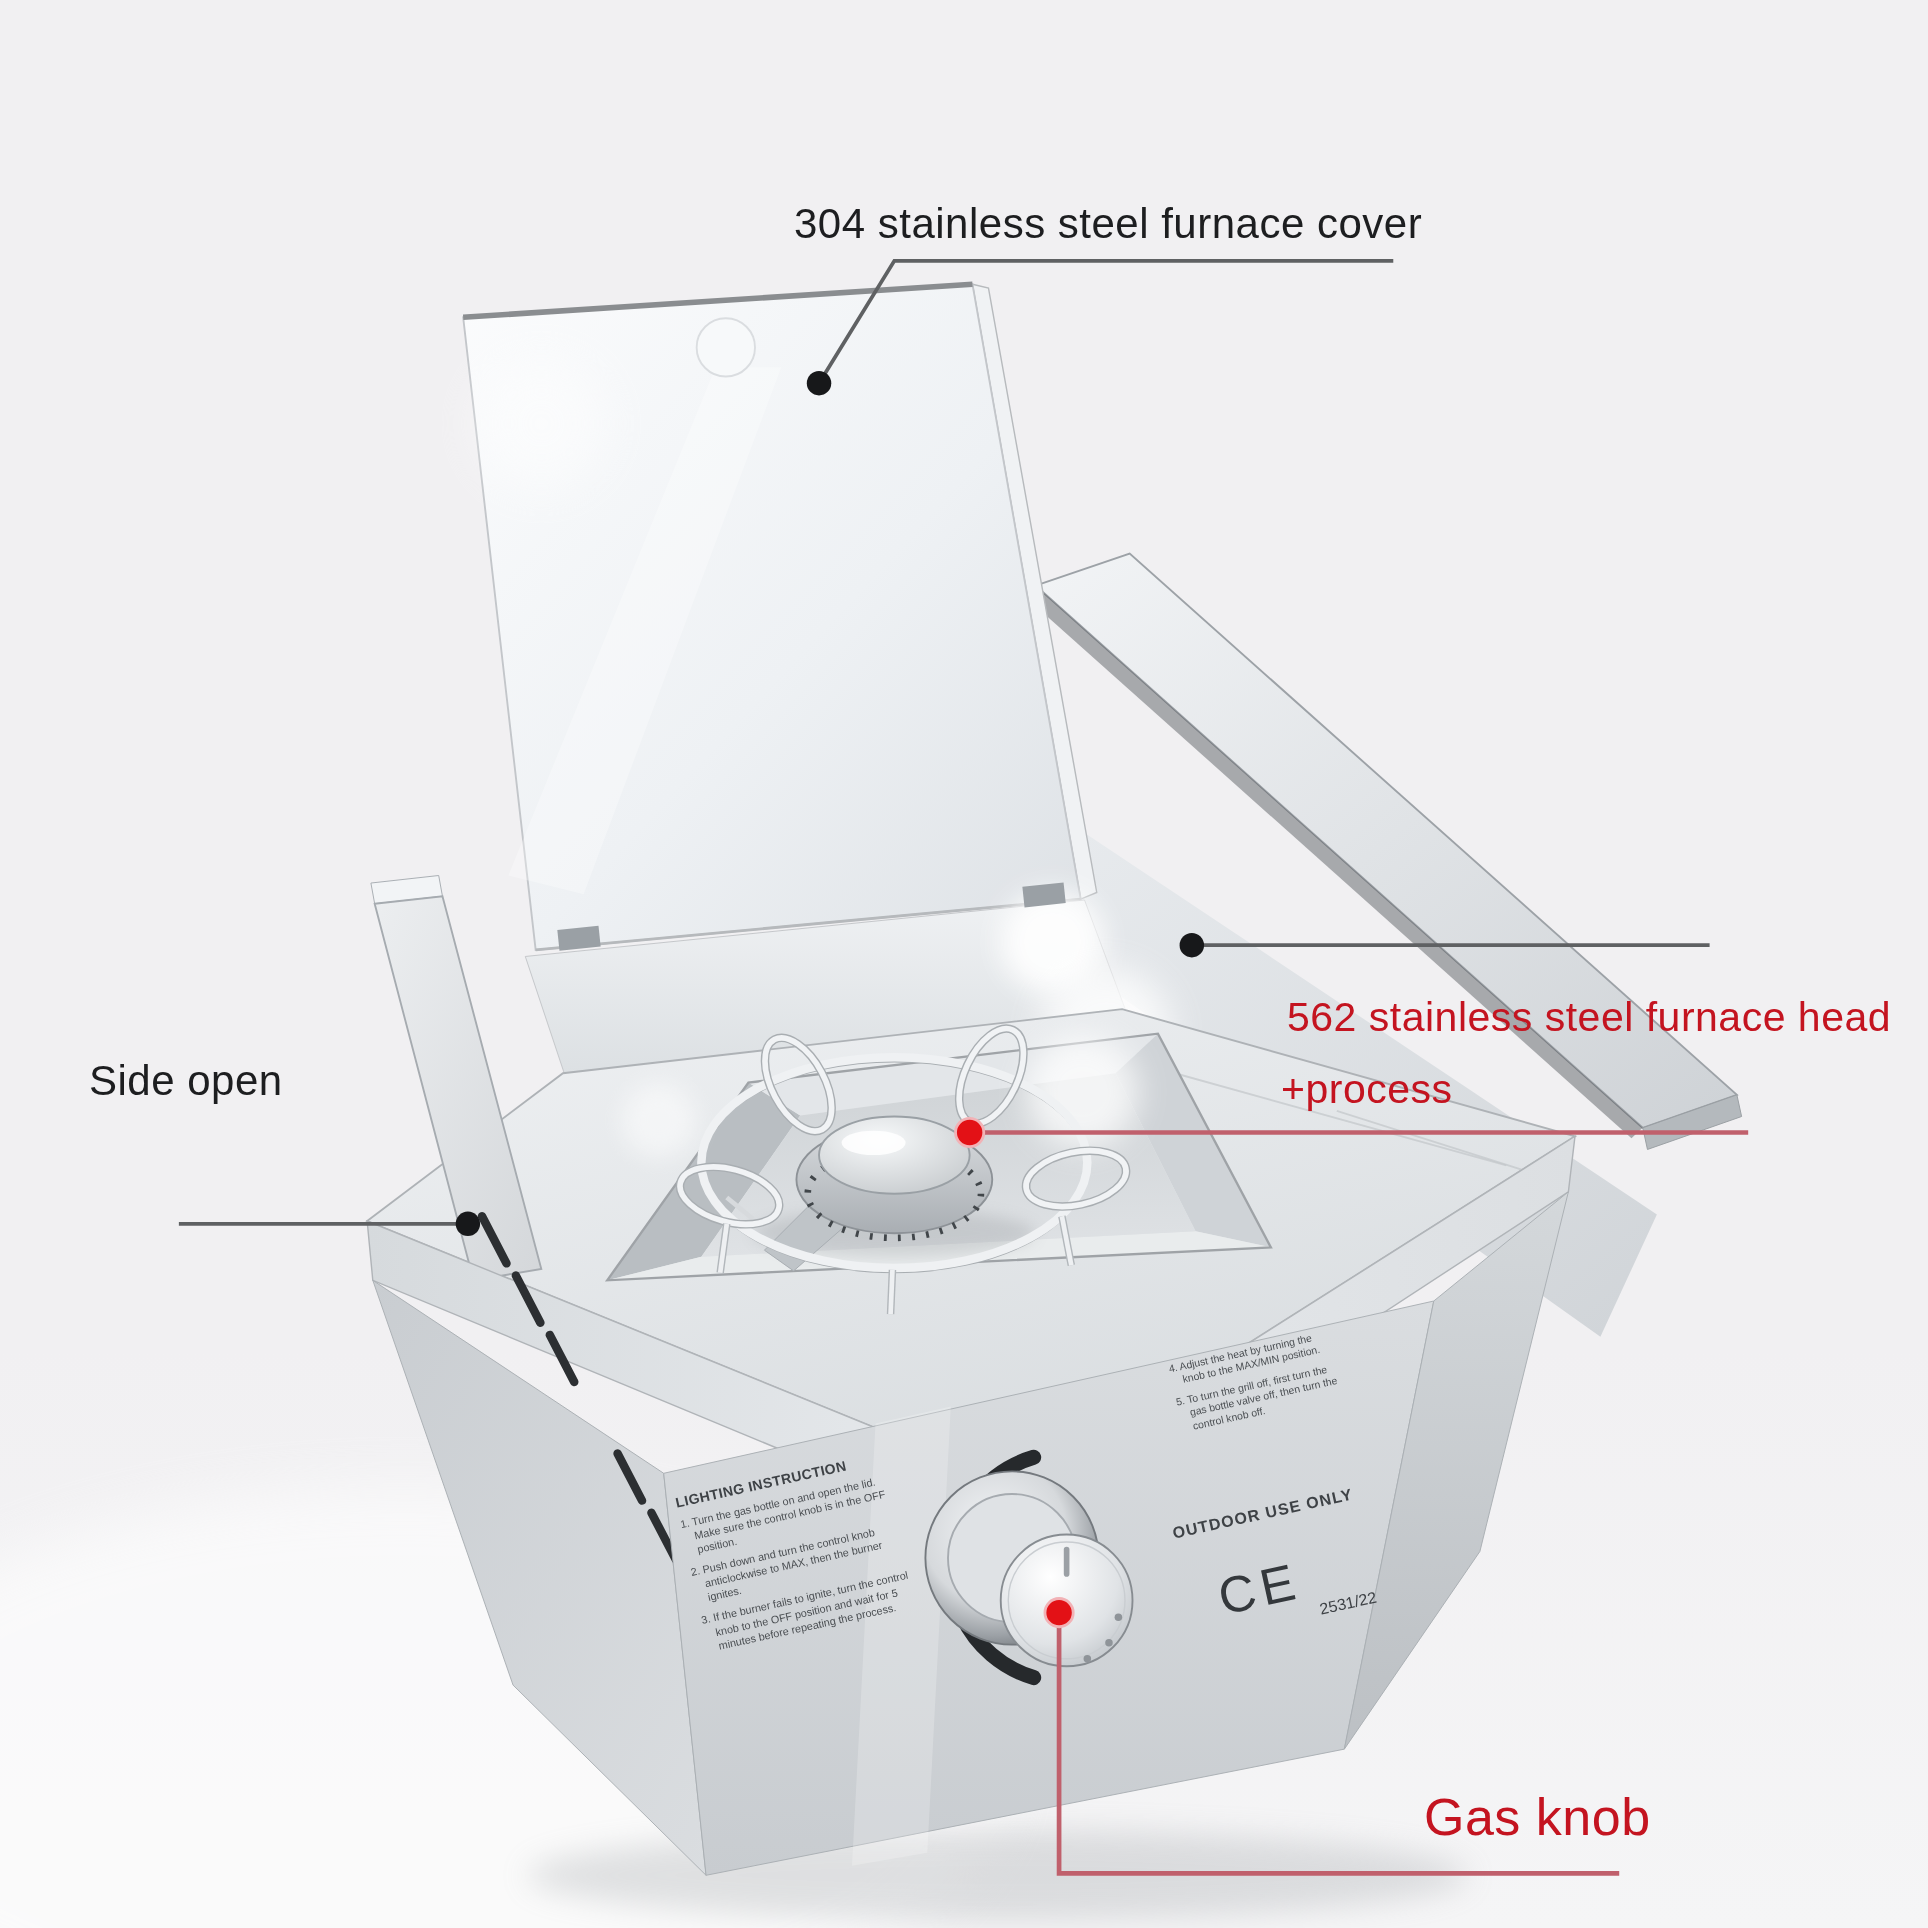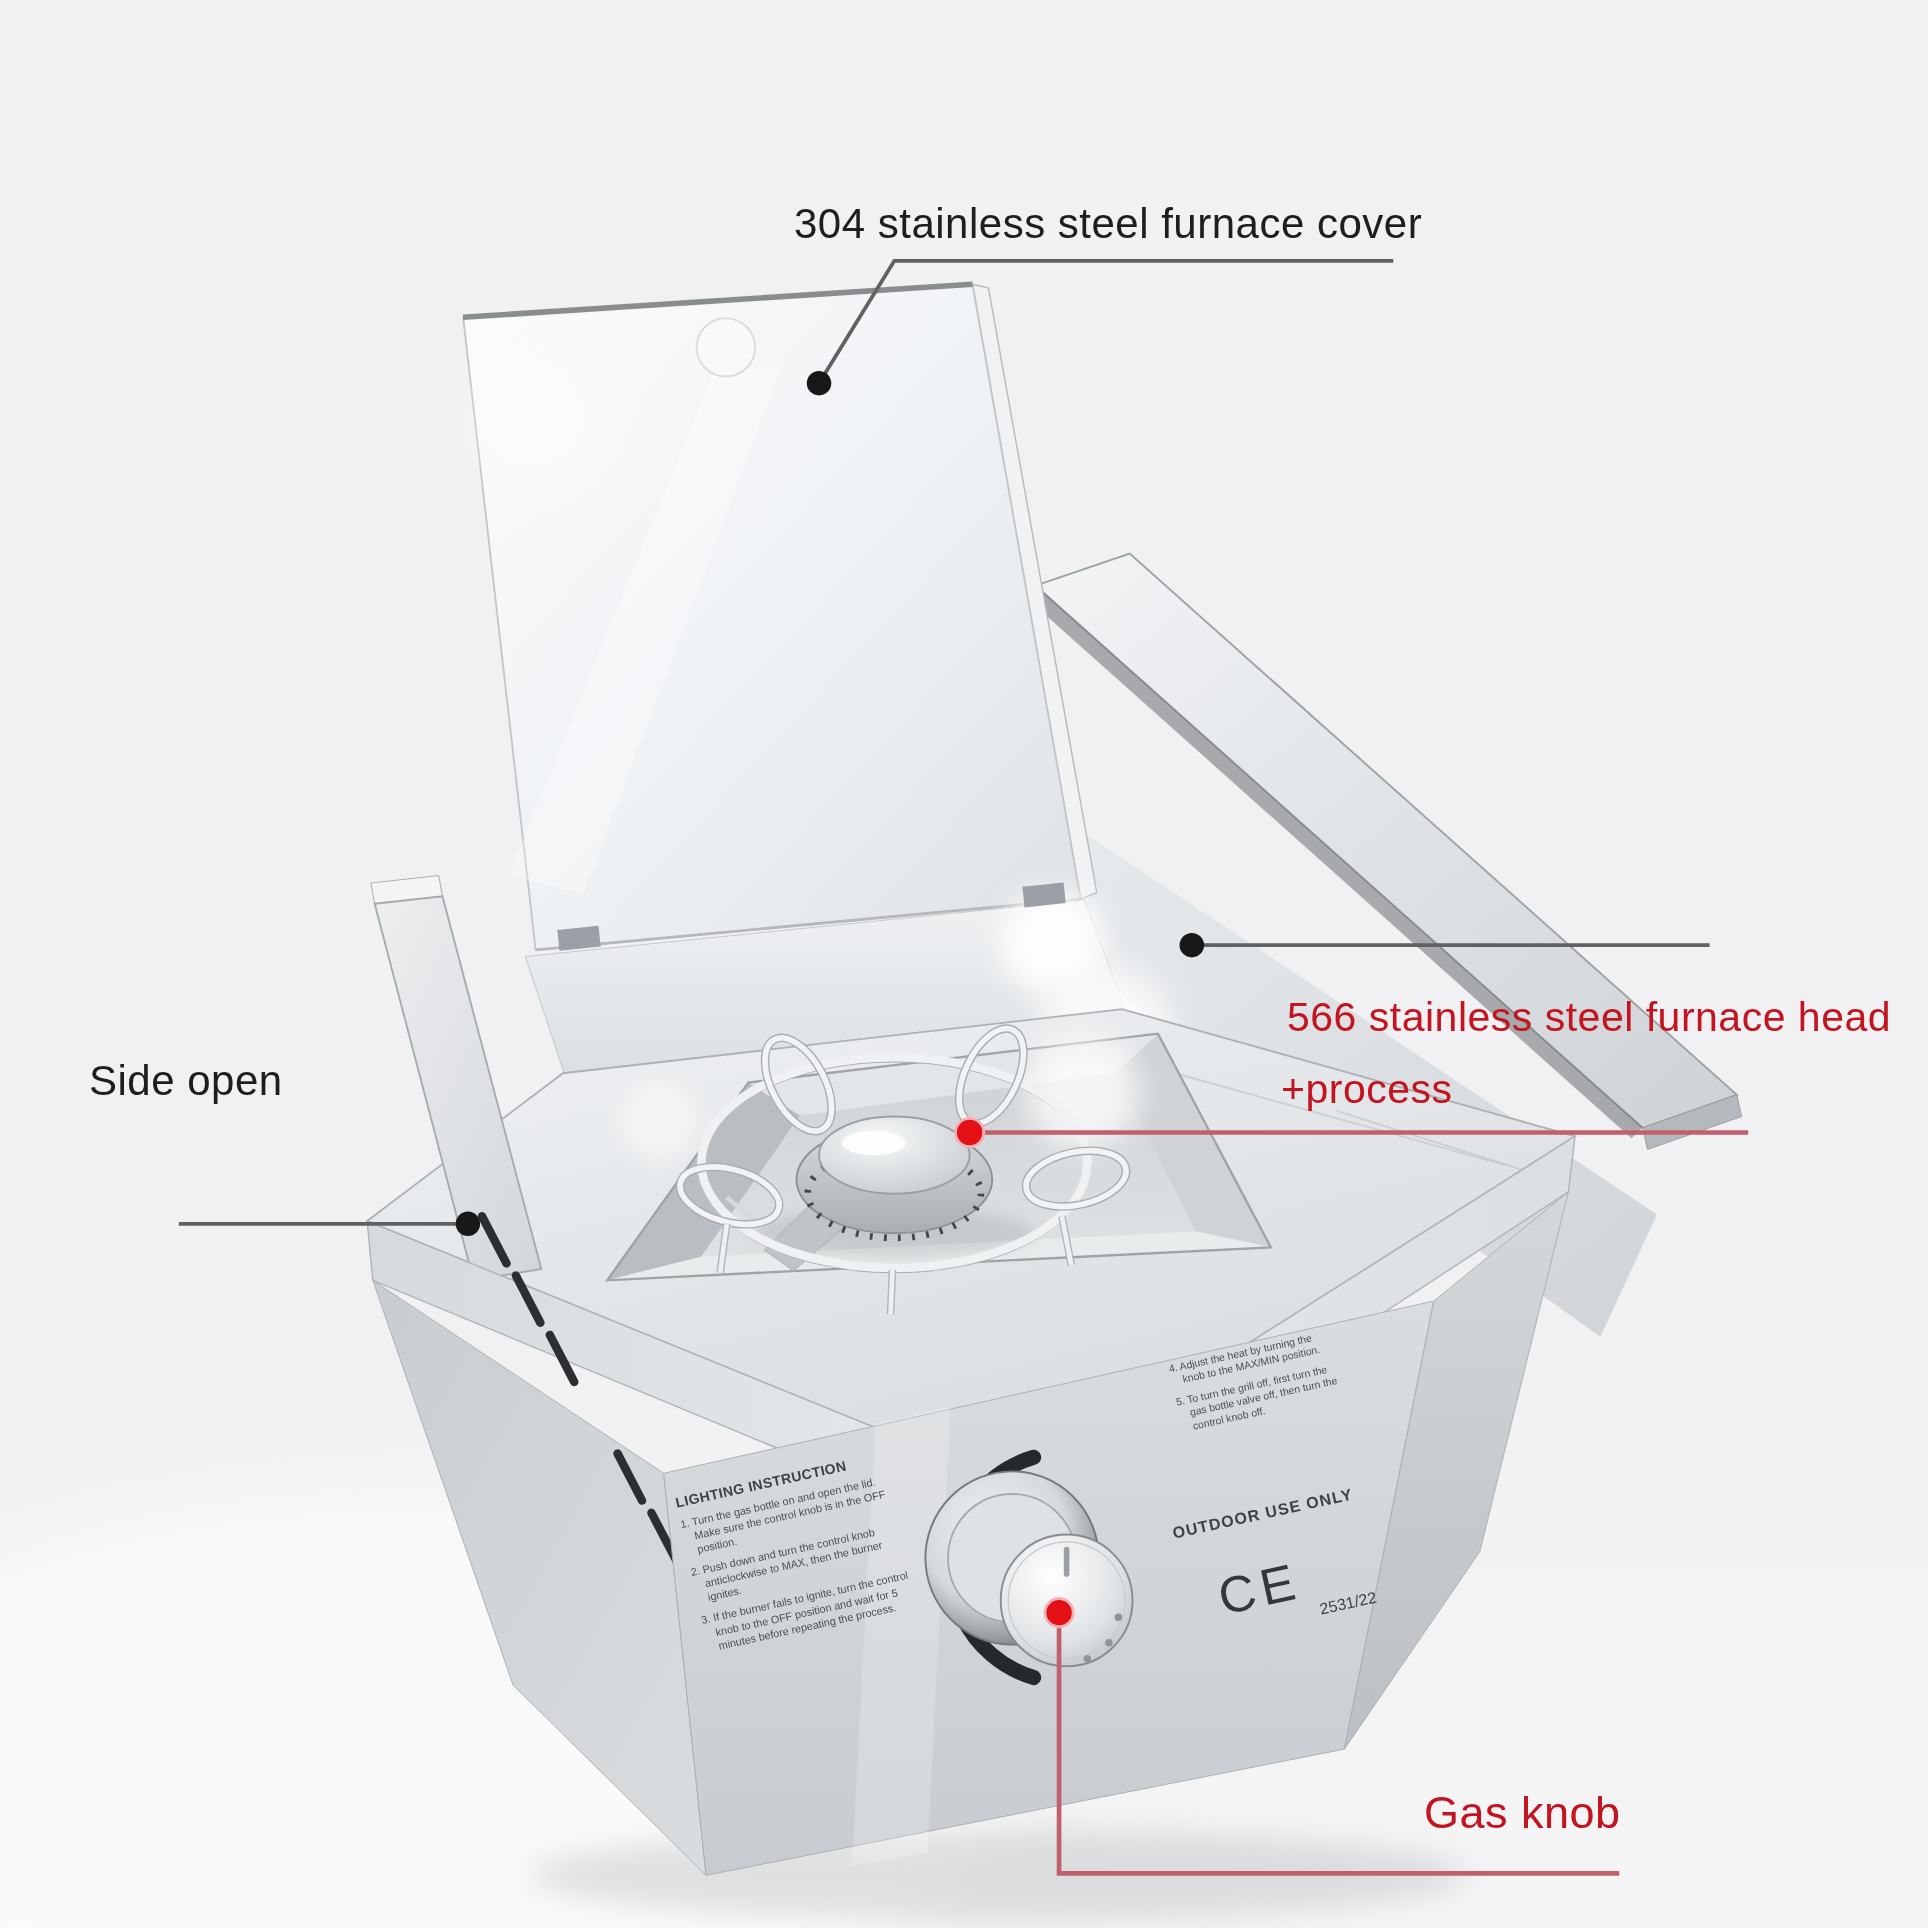--- a/index.html
+++ b/index.html
@@ -10,21 +10,21 @@
   }
   .stage svg{position:absolute;left:0;top:0;}
   .lbl{position:absolute;white-space:nowrap;color:#1d1e20;font-size:42px;letter-spacing:0.5px;}
   .lbl.red{color:#c41420;}
   #lbl-cover{left:794px;top:200px;}
   #lbl-wings{left:1412px;top:864px;}
   #lbl-head1{left:1287px;top:994px;font-size:41px;}
   #lbl-head2{left:1281px;top:1066px;font-size:41px;}
   #lbl-side1{left:89px;top:1057px;}
   #lbl-side2{left:89px;top:1130px;}
-  #lbl-gas{left:1424px;top:1787px;font-size:45px;}
+  #lbl-gas{left:1424px;top:1787px;font-size:52px;}
   .onproduct{position:absolute;color:#4a4e52;transform-origin:0 0;transform:rotate(-12.4deg);}
   #instr-left{left:674px;top:1495px;width:226px;}
   #instr-left .head{font-size:14px;font-weight:bold;letter-spacing:0.4px;color:#3e4246;}
   #instr-left .item,#instr-right .item{font-size:10.8px;line-height:1.32;margin-top:6.6px;text-indent:-11.3px;padding-left:11.3px;}
   #instr-right{left:1166px;top:1356px;width:169px;}
   #instr-right .item{font-size:10.4px;}
   #outdoor{left:1171px;top:1525px;font-size:16px;font-weight:bold;letter-spacing:1.1px;color:#3e4246;white-space:nowrap;}
   #ce{left:1213px;top:1569px;font-size:51px;letter-spacing:5.6px;color:#34383c;white-space:nowrap;}
   #ce-num{left:1318px;top:1601px;font-size:16px;color:#3e4246;white-space:nowrap;}
 </style>
@@ -224,21 +224,21 @@
 
     <line x1="1030" y1="1203" x2="1857" y2="1203" stroke="#c0606c" stroke-width="5"></line>
     <circle cx="1030" cy="1203" r="15" fill="#e31116" stroke="#f2b2b6" stroke-width="3"></circle>
 
     <polyline points="1125,1713 1125,1990 1720,1990" fill="none" stroke="#c0606c" stroke-width="5"></polyline>
     <circle cx="1125" cy="1713" r="15" fill="#e31116" stroke="#f2b2b6" stroke-width="3"></circle>
   </g>
 </svg>
 
 <div class="lbl" id="lbl-cover">304 stainless steel furnace cover</div>
-<div class="lbl red" id="lbl-head1">566 stainless steel furnace head</div>
+<div class="lbl red" id="lbl-head1">562 stainless steel furnace head</div>
 <div class="lbl red" id="lbl-head2">+process</div>
 <div class="lbl" id="lbl-side1">Side open</div>
 <div class="lbl red" id="lbl-gas">Gas knob</div>
 
 <div class="onproduct" id="instr-left">
   <div class="head">LIGHTING INSTRUCTION</div>
   <div class="item">1. Turn the gas bottle on and open the lid. Make sure the control knob is in the OFF position.</div>
   <div class="item">2. Push down and turn the control knob anticlockwise to MAX, then the burner ignites.</div>
   <div class="item">3. If the burner fails to ignite, turn the control knob to the OFF position and wait for 5 minutes before repeating the process.</div>
 </div>

